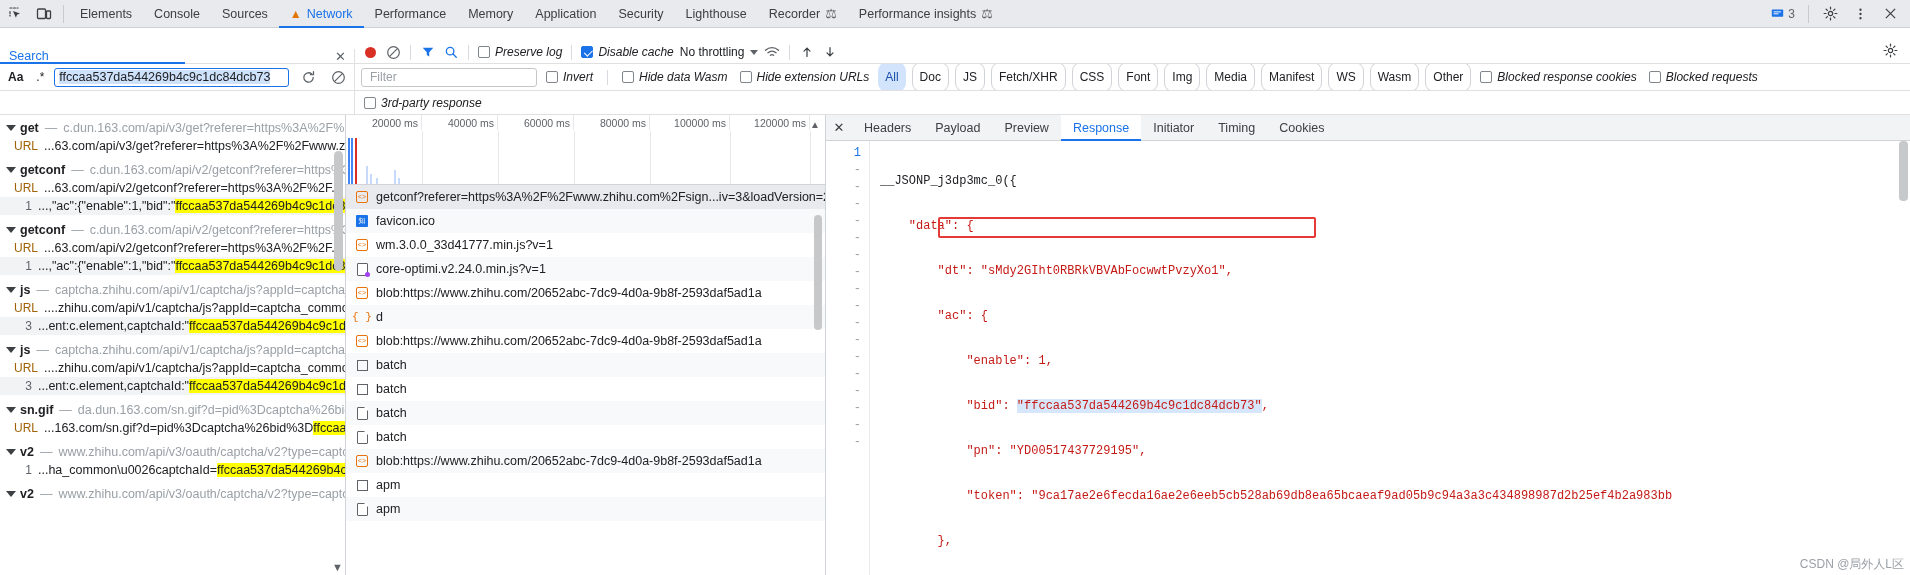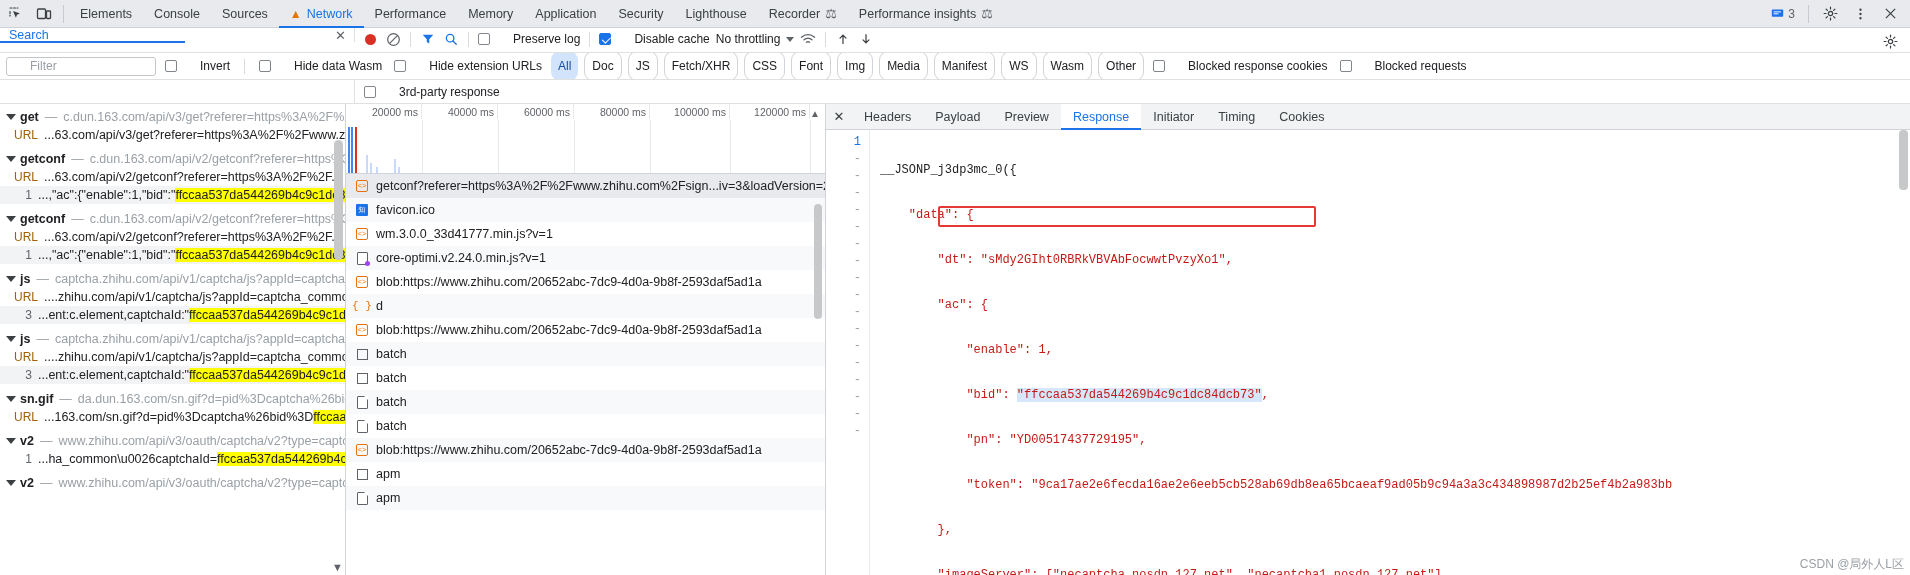--- a/index.html
+++ b/index.html
@@ -47,23 +47,23 @@
     margin-left: auto; display: flex; align-items: center; gap: 2px;
     padding-right: 6px;
   }
   .msg-badge {
     display: flex; align-items: center; gap: 4px; padding: 0 6px; color: #5f6368;
   }
   .msg-badge .count { font-size: 12px; color: #5f6368; }
 
   
   .search-toolbar {
-    height: 25px; min-height: 25px;
+    height: 36px; min-height: 25px;
     background: #ffffff;
-    display: flex; align-items: flex-start;
+    display: flex; align-items: flex-end;
     border-bottom: 1px solid #e0e0e0;
   }
   .search-tab {
     width: 355px;
     display: flex; align-items: center;
     background: #fff;
     border-right: 1px solid #e0e0e0;
     position: relative;
   }
   .search-tab-label {
@@ -82,21 +82,21 @@
   .rec-dot {
     width: 11px; height: 11px; border-radius: 50%;
     border: 2px solid #d93025; background: #d93025;
     box-shadow: 0 0 0 0px #fff;
   }
   .tb-btn {
     width: 22px; height: 22px; display: flex; align-items: center; justify-content: center;
     color: #5f6368;
   }
   .vsep { width: 1px; height: 15px; background: #d7dade; margin: 0 5px; }
-  .chk-wrap { display: flex; align-items: center; gap: 23px; padding: 0 3px; white-space: nowrap; }
+  .chk-wrap { display: flex; align-items: center; gap: 5px; padding: 0 3px; white-space: nowrap; font-style: italic; }
   .chk {
     width: 12px; height: 12px; border: 1px solid #80868b; border-radius: 2px; background: #fff;
     display: inline-block; position: relative; flex: none;
   }
   .chk.on { background: #1a73e8; border-color: #1a73e8; }
   .chk.on::after {
     content: ""; position: absolute; left: 3.5px; top: 0.5px;
     width: 3.5px; height: 7px; border: solid #fff; border-width: 0 1.6px 1.6px 0;
     transform: rotate(45deg);
   }
@@ -126,22 +126,22 @@
   }
   .search-input .val {
     font-size: 12.5px; color: #202124;
     background: #cfe2fb;
     white-space: nowrap;
   }
   .refresh-ic, .clear-ic { width: 22px; height: 22px; display: flex; align-items: center; justify-content: center; color: #5f6368; }
 
   .net-filters { flex: 1; display: flex; align-items: center; gap: 6px; padding: 0 6px; overflow: hidden; }
   .filter-box {
-    width: 150px; height: 19px; border: 1px solid #c4c7c5; border-radius: 3px;
-    display: flex; align-items: center; padding: 0 23px; background: #fff;
+    width: 176px; height: 19px; border: 1px solid #c4c7c5; border-radius: 3px;
+    display: flex; align-items: center; padding: 0 8px; background: #fff;
   }
   .filter-box .ph { font-size: 12px; color: #9aa0a6; }
   .type-pill {
     height: 30px; padding: 0 7px;
     border: 1px solid #d0d3d7; border-radius: 9px;
     display: flex; align-items: center;
     font-size: 12px; color: #202124; white-space: nowrap;
     background: #fff;
   }
   .type-pill.plain { border: none; background: #d2e3fc; color: #174ea6; }
@@ -516,20 +516,39 @@
       <div class="dt-icon-btn">
         <svg width="15" height="15" viewBox="0 0 16 16">
           <circle cx="8" cy="8" r="2.3" stroke="#3c4043" stroke-width="1.3" fill="none"></circle>
           <path d="M8 1.2v2M8 12.8v2M1.2 8h2M12.8 8h2M3.3 3.3l1.4 1.4M11.3 11.3l1.4 1.4M12.7 3.3l-1.4 1.4M4.7 11.3l-1.4 1.4" stroke="#3c4043" stroke-width="1.3" stroke-linecap="round"></path>
         </svg>
       </div>
     </div>
   </div>
 
   <div class="row2">
+    <div class="search-opts">
+      <span class="opt-aa">Aa</span>
+      <span class="opt-re">.*</span>
+      <div class="search-input">
+        <span class="val">ffccaa537da544269b4c9c1dc84dcb73</span>
+      </div>
+      <div class="refresh-ic">
+        <svg width="15" height="15" viewBox="0 0 16 16">
+          <path d="M13 8a5 5 0 1 1-1.6-3.7" stroke="#5f6368" stroke-width="1.4" fill="none" stroke-linecap="round"></path>
+          <path d="M13.3 1.8v3.2h-3.2" stroke="#5f6368" stroke-width="1.4" fill="none" stroke-linecap="round"></path>
+        </svg>
+      </div>
+      <div class="clear-ic">
+        <svg width="15" height="15" viewBox="0 0 16 16">
+          <circle cx="8" cy="8" r="6.2" stroke="#5f6368" stroke-width="1.3" fill="none"></circle>
+          <path d="M3.6 12.4L12.4 3.6" stroke="#5f6368" stroke-width="1.3"></path>
+        </svg>
+      </div>
+    </div>
 
     <div class="net-filters">
       <div class="filter-box">
         <span class="ph">Filter</span>
       </div>
       <div class="chk-wrap">
         <span class="chk"></span>
         <span class="chk-label">Invert</span>
       </div>
       <div class="vsep"></div>

